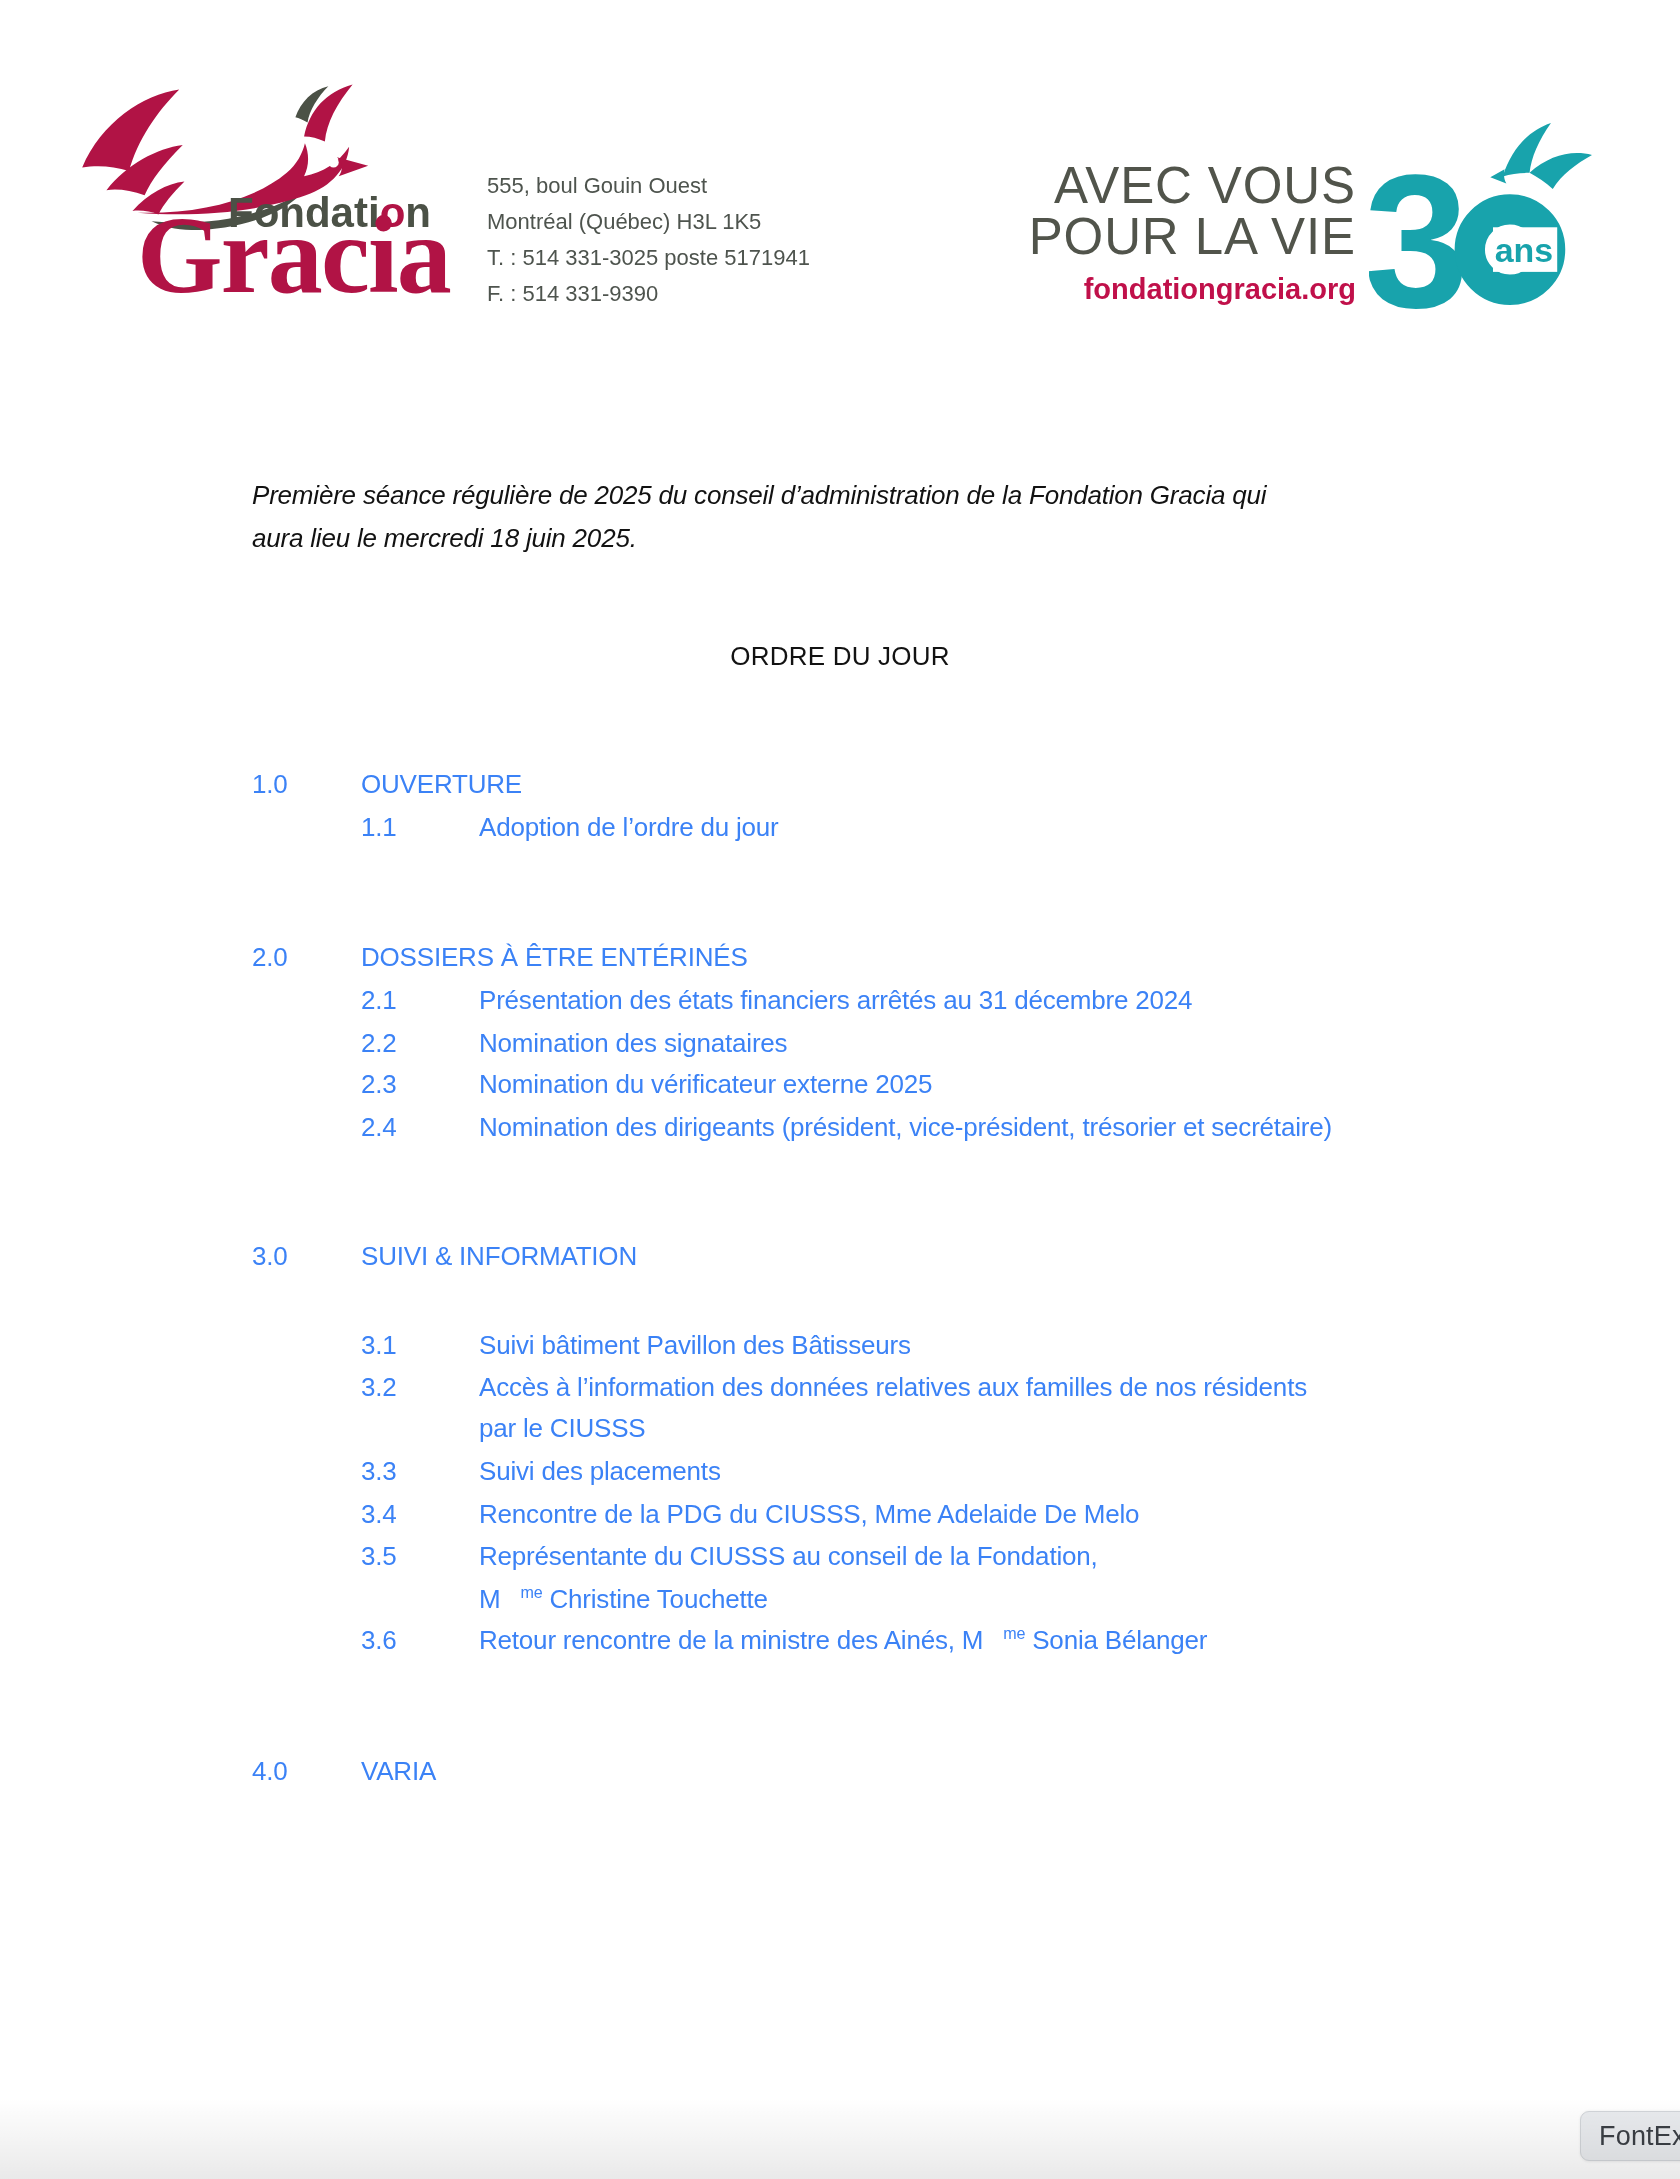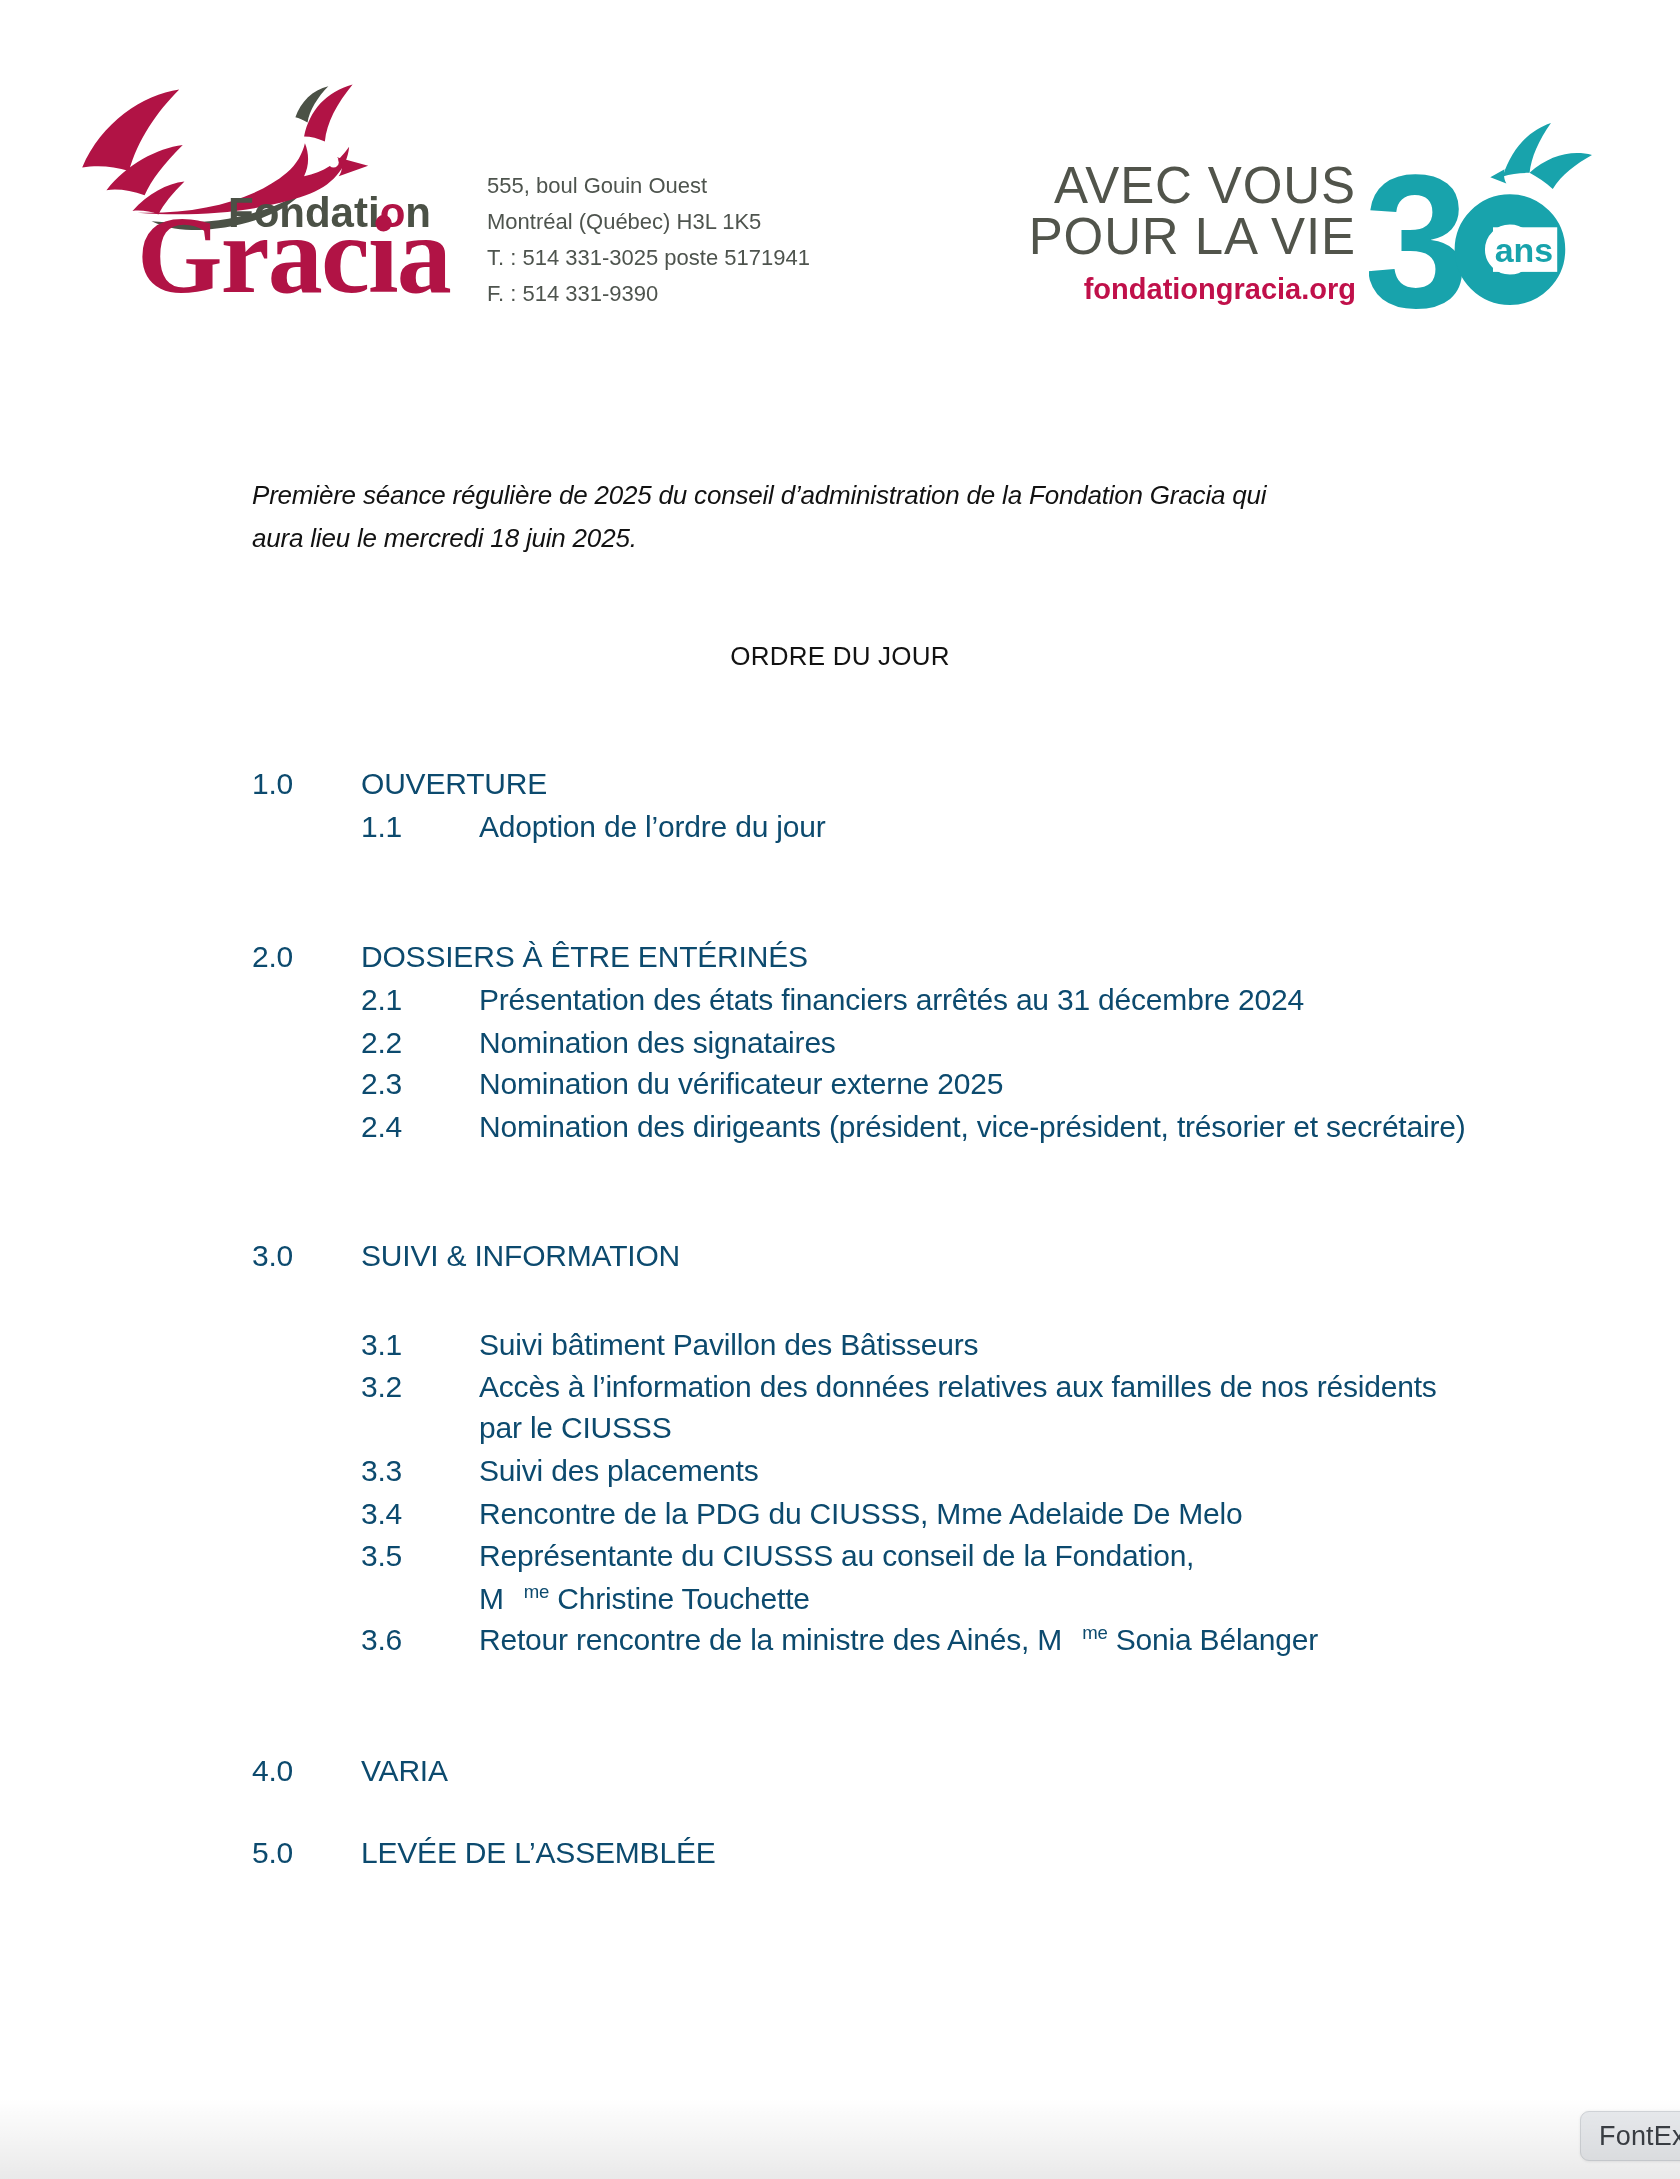--- a/index.html
+++ b/index.html
@@ -56,21 +56,21 @@
     position:absolute;left:252px;top:474px;width:1176px;
     font-size:26px;line-height:43px;font-style:italic;
     letter-spacing:-0.2px;color:#121212;
   }
   .doc-title{
     position:absolute;left:252px;top:641px;width:1176px;
     text-align:center;font-size:26px;letter-spacing:0.2px;color:#121212;
   }
   .row{
     position:absolute;left:0;width:1447px;height:36px;
-    font-size:30px;line-height:32px;letter-spacing:-0.2px;color:#0c4a6e;
+    font-size:26px;line-height:32px;letter-spacing:-0.2px;color:#3b82f6;
   }
   .c1{position:absolute;left:252px;}
   .c2{position:absolute;left:361px;}
   .c3{position:absolute;left:479px;white-space:nowrap;}
   sup.ord{font-size:0.62em;vertical-align:super;line-height:0;margin-left:20px;}
 
   
   .fontex-badge{
     position:absolute;left:1580px;top:2111px;width:143px;height:50px;
     background:#e9ebee;border:0.9px solid #d2d5d9;border-radius:9px;
@@ -195,24 +195,20 @@
   <div class="row" style="top:1624px">
     <span class="c2">3.6</span>
     <span class="c3"><span>Retour rencontre de la ministre des Ainés, M</span><sup class="ord">me</sup><span> Sonia Bélanger</span></span>
   </div>
 
   <div class="row" style="top:1755px">
     <span class="c1">4.0</span>
     <span class="c2">VARIA</span>
   </div>
 
-  <div class="row" style="top:1837px">
-    <span class="c1">5.0</span>
-    <span class="c2">LEVÉE DE L’ASSEMBLÉE</span>
-  </div>
 
   <div class="fontex-badge">
     <span>FontEx</span>
   </div>
 
   <div class="page-bottom-shade"></div>
 </div>
 
 
 </body></html>

